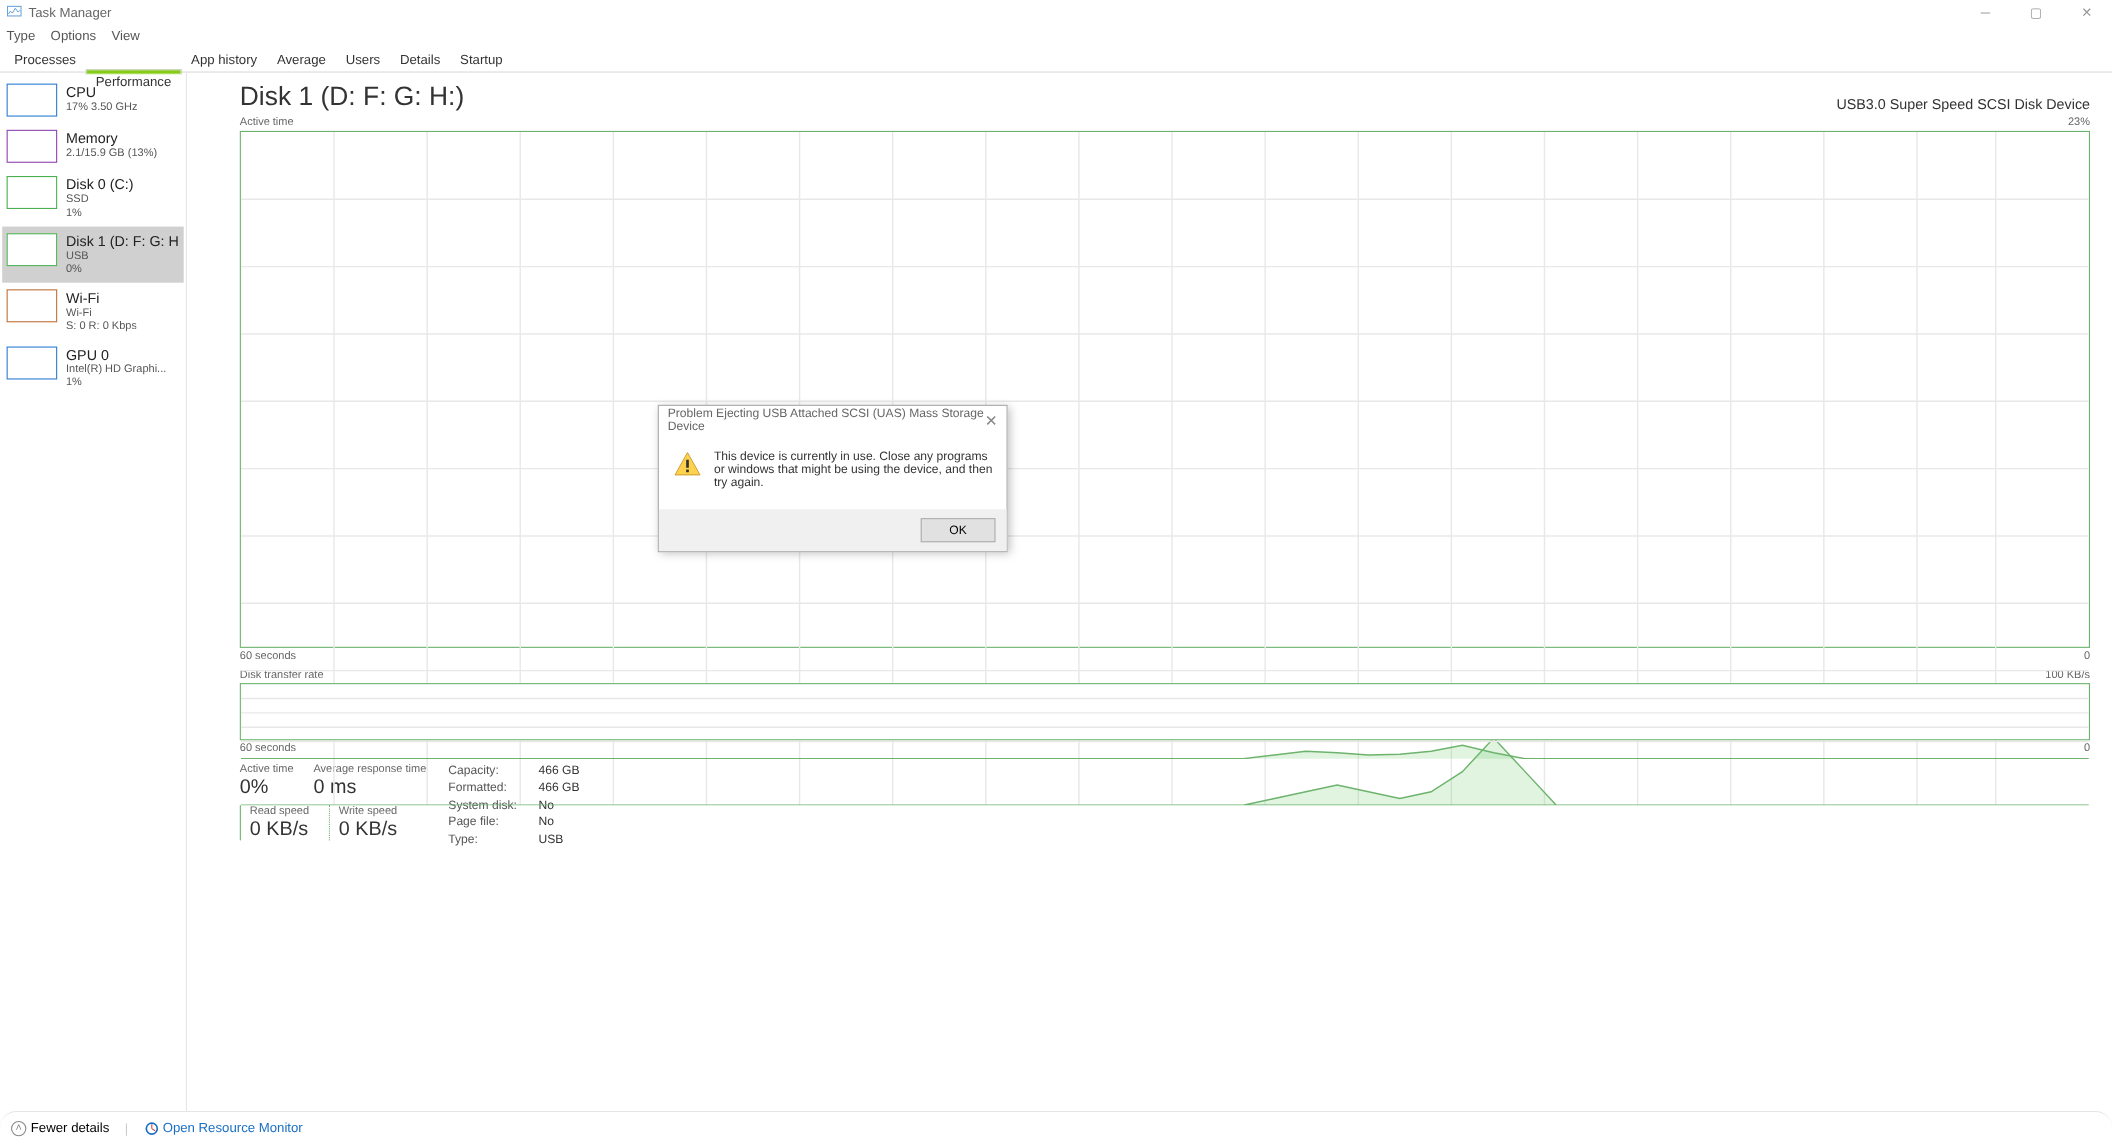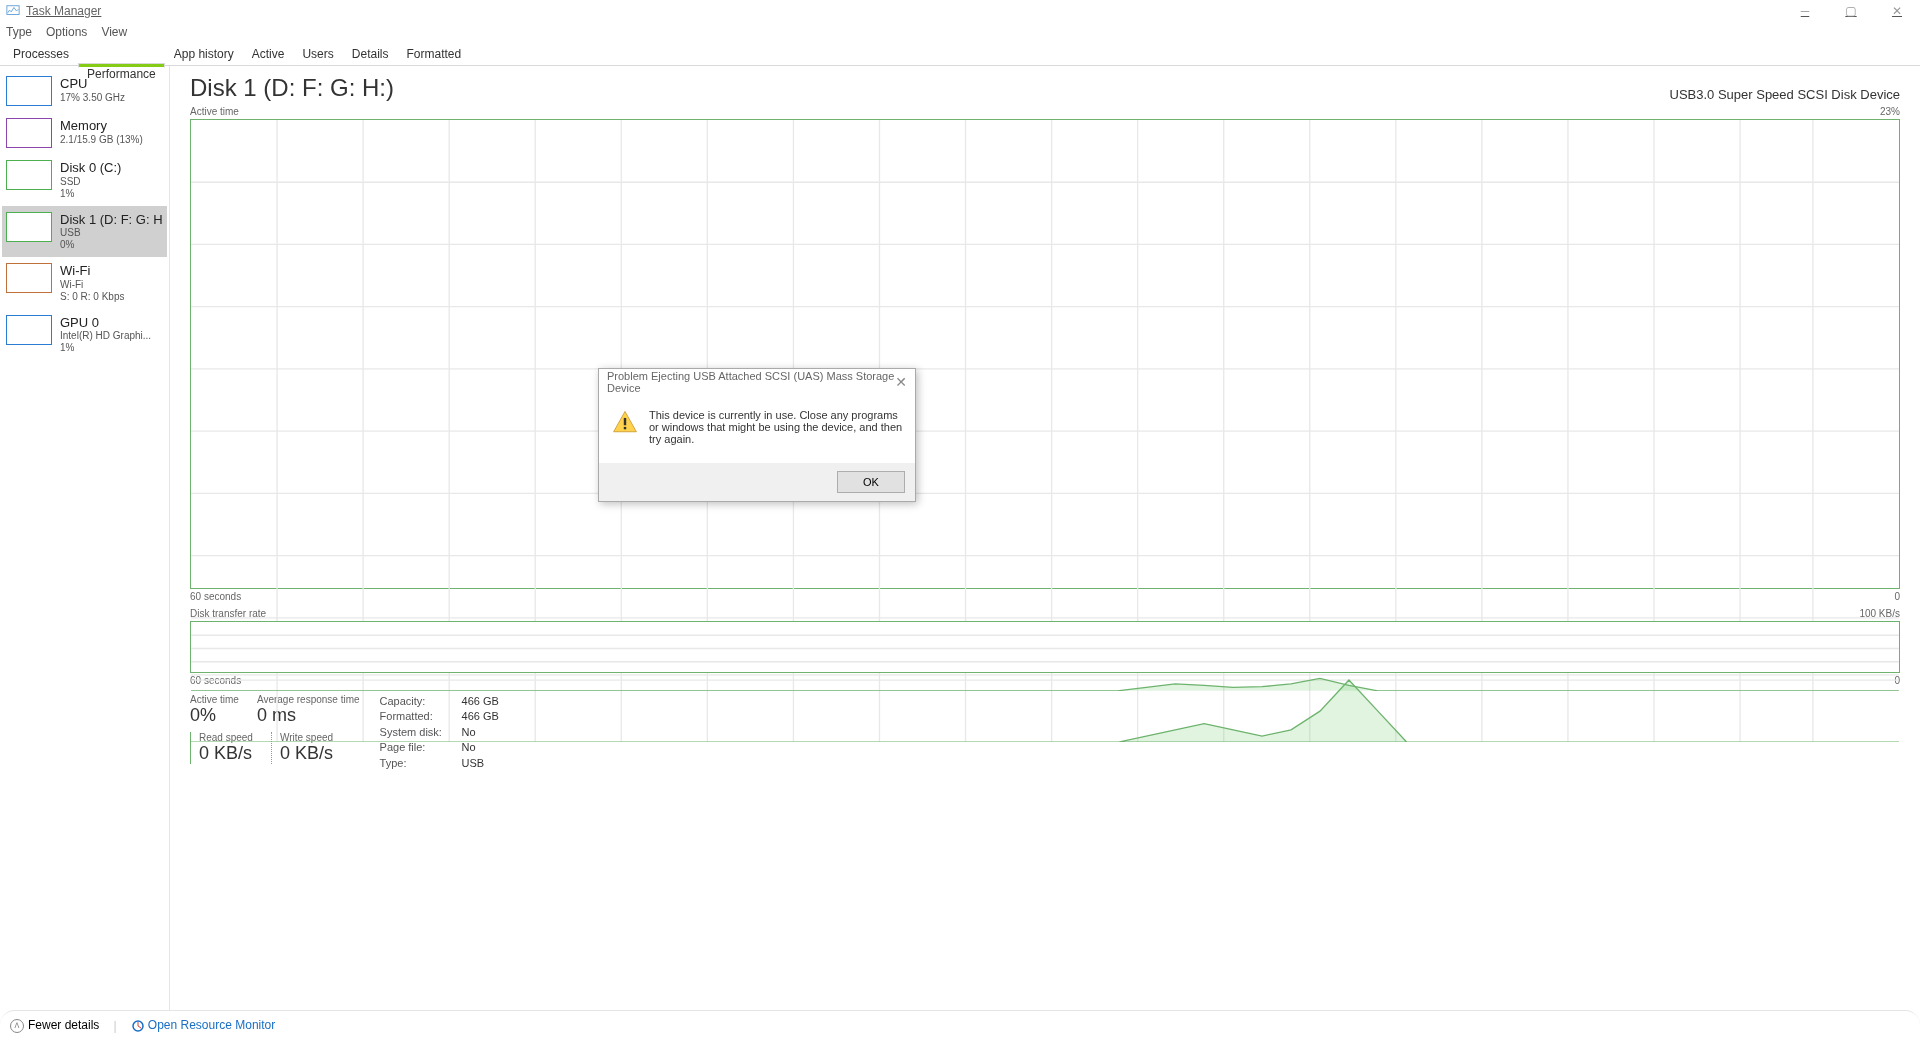--- a/index.html
+++ b/index.html
@@ -1,35 +1,35 @@
 <!DOCTYPE html>
 <html><head>
 <meta charset="utf-8">
 <style>
 * { margin: 0; padding: 0; box-sizing: border-box; font-family: "Segoe UI", sans-serif; }
 body { width: 1920px; height: 1040px; background: #fff; overflow: hidden; position: relative; font-size: 12px; }
 
 
-.titlebar { height: 22px; display: flex; align-items: center; padding-left: 6px; color: #555; text-decoration: underline; }
+.titlebar { height: 22px; display: flex; align-items: center; padding-left: 6px; color: #555; }
 .titlebar .app-icon { width: 14px; height: 14px; margin-right: 6px; }
 .titlebar .title { font-size: 12px; color: #666; }
 .titlebar .window-controls { margin-left: auto; display: flex; }
 .titlebar .wc { width: 46px; height: 22px; display: flex; align-items: center; justify-content: center; color: #999; }
 
 
 .menubar { height: 20px; display: flex; align-items: center; padding-left: 6px; gap: 14px; color: #555; font-size: 12px; }
 .menubar span { cursor: default; }
 
 
 .tabs { display: flex; border-bottom: 1px solid #d9d9d9; height: 24px; padding-left: 4px; }
 .tab { padding: 3px 8px 0 8px; font-size: 12px; color: #333; border: 1px solid transparent; border-bottom: none; position: relative; top: 1px; }
 .tab.active { background: #84cc16; border-color: #d9d9d9; border-bottom: 1px solid #fff; margin-top: 20px; }
 
 
-.main { display: flex; height: calc(100% - 22px - 20px - 24px - 30px); }
+.main { display: flex; height: calc(100% - 22px - 20px - 24px - 30px); gap: 28px; }
 
 
 .sidebar { width: 170px; border-right: 1px solid #e5e5e5; padding: 4px 2px; }
 .sb-item { display: flex; padding: 6px 4px; gap: 8px; cursor: default; }
 .sb-item.selected { background: #d0d0d0; }
 .sb-thumb { width: 46px; height: 30px; border: 1px solid #888; background: #fff; flex-shrink: 0; }
 .sb-thumb.cpu { border-color: #2b7cd3; }
 .sb-thumb.mem { border-color: #8e44ad; }
 .sb-thumb.disk0 { border-color: #4caf50; }
 .sb-thumb.disk1 { border-color: #4caf50; }
@@ -97,24 +97,24 @@
 <div class="menubar">
   <span>Type</span>
   <span>Options</span>
   <span>View</span>
 </div>
 
 <div class="tabs">
   <div class="tab">Processes</div>
   <div class="tab active">Performance</div>
   <div class="tab">App history</div>
-  <div class="tab">Active</div>
+  <div class="tab">Average</div>
   <div class="tab">Users</div>
   <div class="tab">Details</div>
-  <div class="tab">Formatted</div>
+  <div class="tab">Startup</div>
 </div>
 
 <div class="main">
 
   <div class="sidebar">
     <div class="sb-item">
       <div class="sb-thumb cpu"></div>
       <div class="sb-txt">
         <span class="sb-name">CPU</span>
         <span class="sb-sub">17% 3.50 GHz</span>

